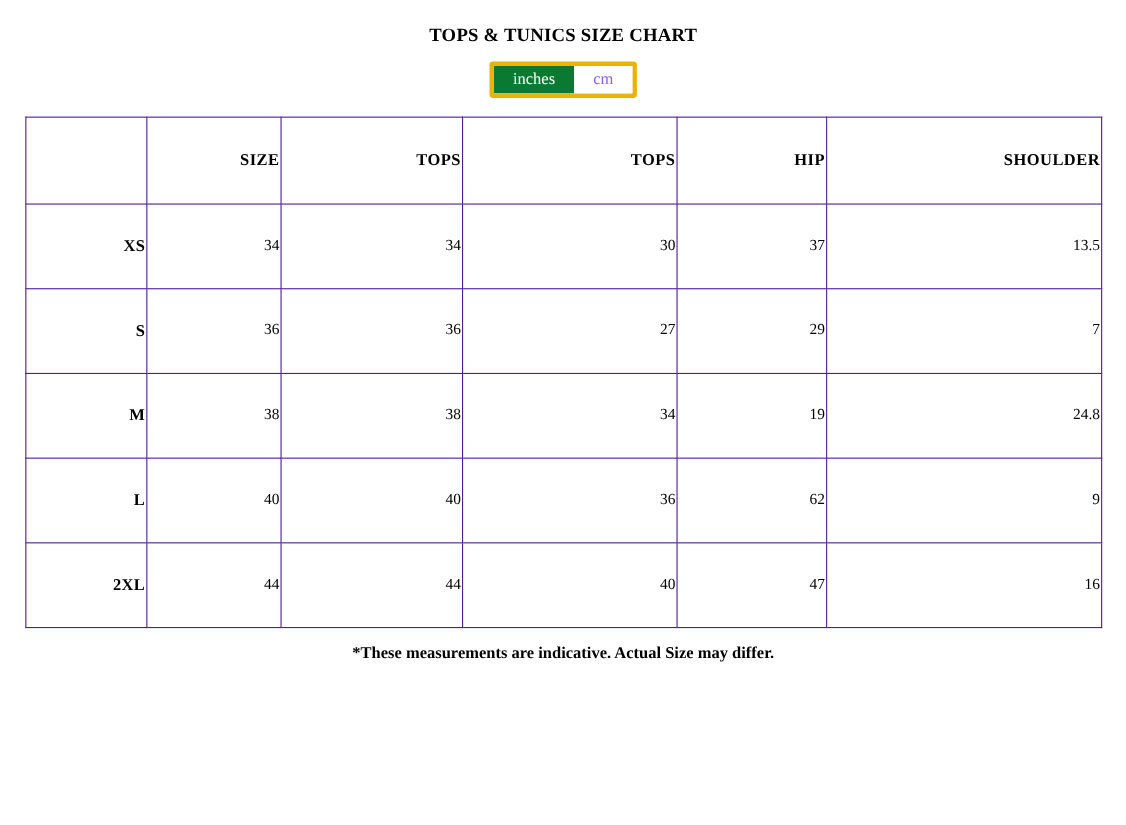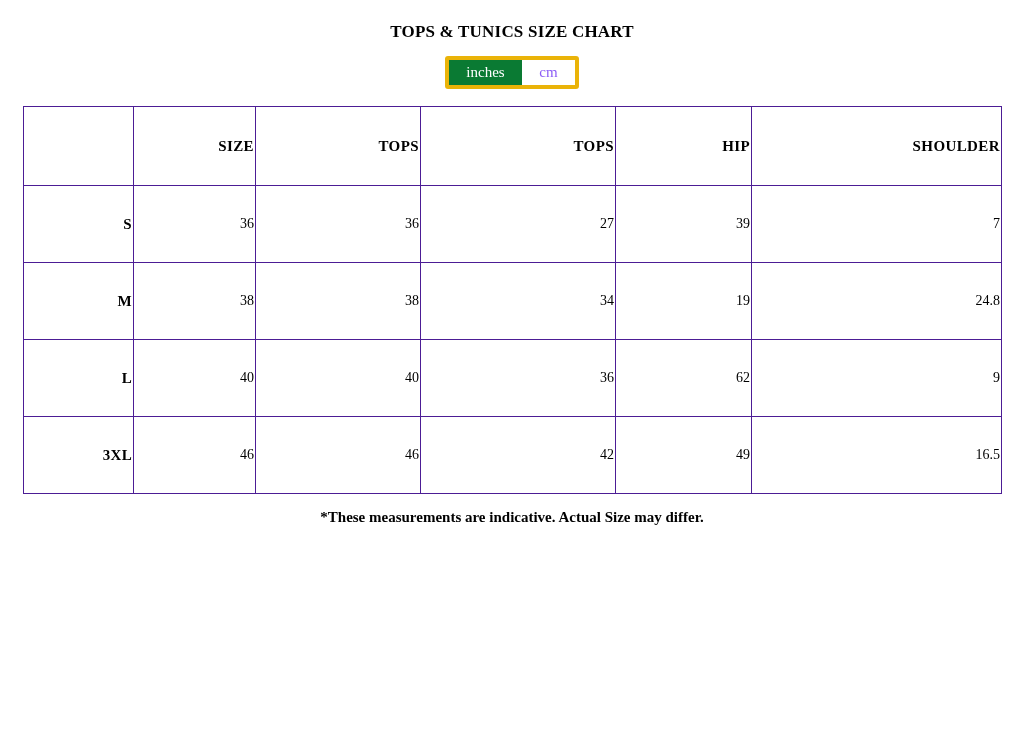--- a/index.html
+++ b/index.html
@@ -131,50 +131,58 @@
           <th></th>
           <th>SIZE</th>
           <th>TOPS</th>
           <th>TOPS</th>
           <th>HIP</th>
           <th>SHOULDER</th>
         </tr>
       </thead>
       <tbody>
         <tr>
+          <td class="row-head">XS</td>
+          <td>34</td>
+          <td>34</td>
+          <td>30</td>
+          <td>37</td>
+          <td>13.5</td>
+        </tr>
+        <tr>
           <td class="row-head">S</td>
           <td>36</td>
           <td>36</td>
           <td>27</td>
-          <td>39</td>
+          <td>29</td>
           <td>7</td>
         </tr>
         <tr>
           <td class="row-head">M</td>
           <td>38</td>
           <td>38</td>
           <td>34</td>
           <td>19</td>
           <td>24.8</td>
         </tr>
         <tr>
           <td class="row-head">L</td>
           <td>40</td>
           <td>40</td>
           <td>36</td>
           <td>62</td>
           <td>9</td>
         </tr>
         <tr>
-          <td class="row-head">3XL</td>
-          <td>46</td>
-          <td>46</td>
-          <td>42</td>
-          <td>49</td>
-          <td>16.5</td>
+          <td class="row-head">2XL</td>
+          <td>44</td>
+          <td>44</td>
+          <td>40</td>
+          <td>47</td>
+          <td>16</td>
         </tr>
       </tbody>
     </table>
   </div>
 
   <div class="footnote">*These measurements are indicative. Actual Size may differ.</div>
 
 </div>
 
 </body></html>

